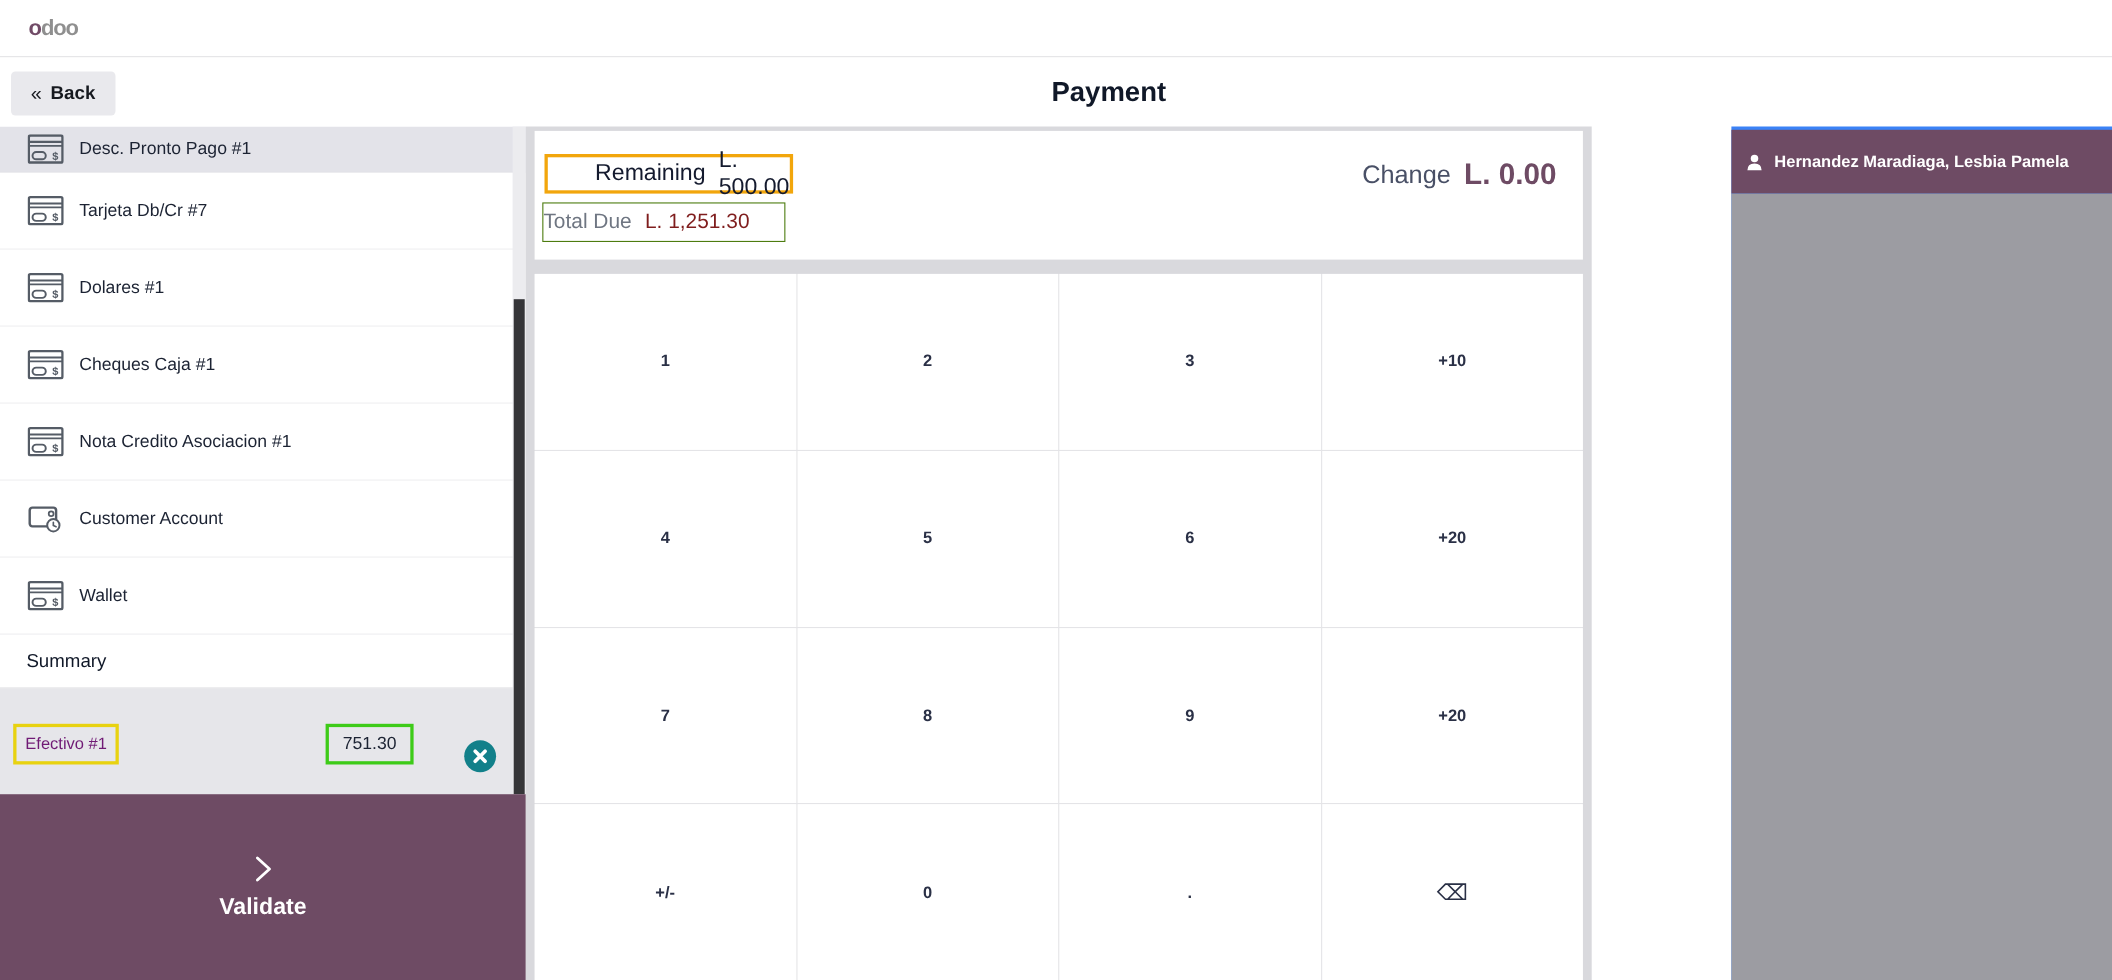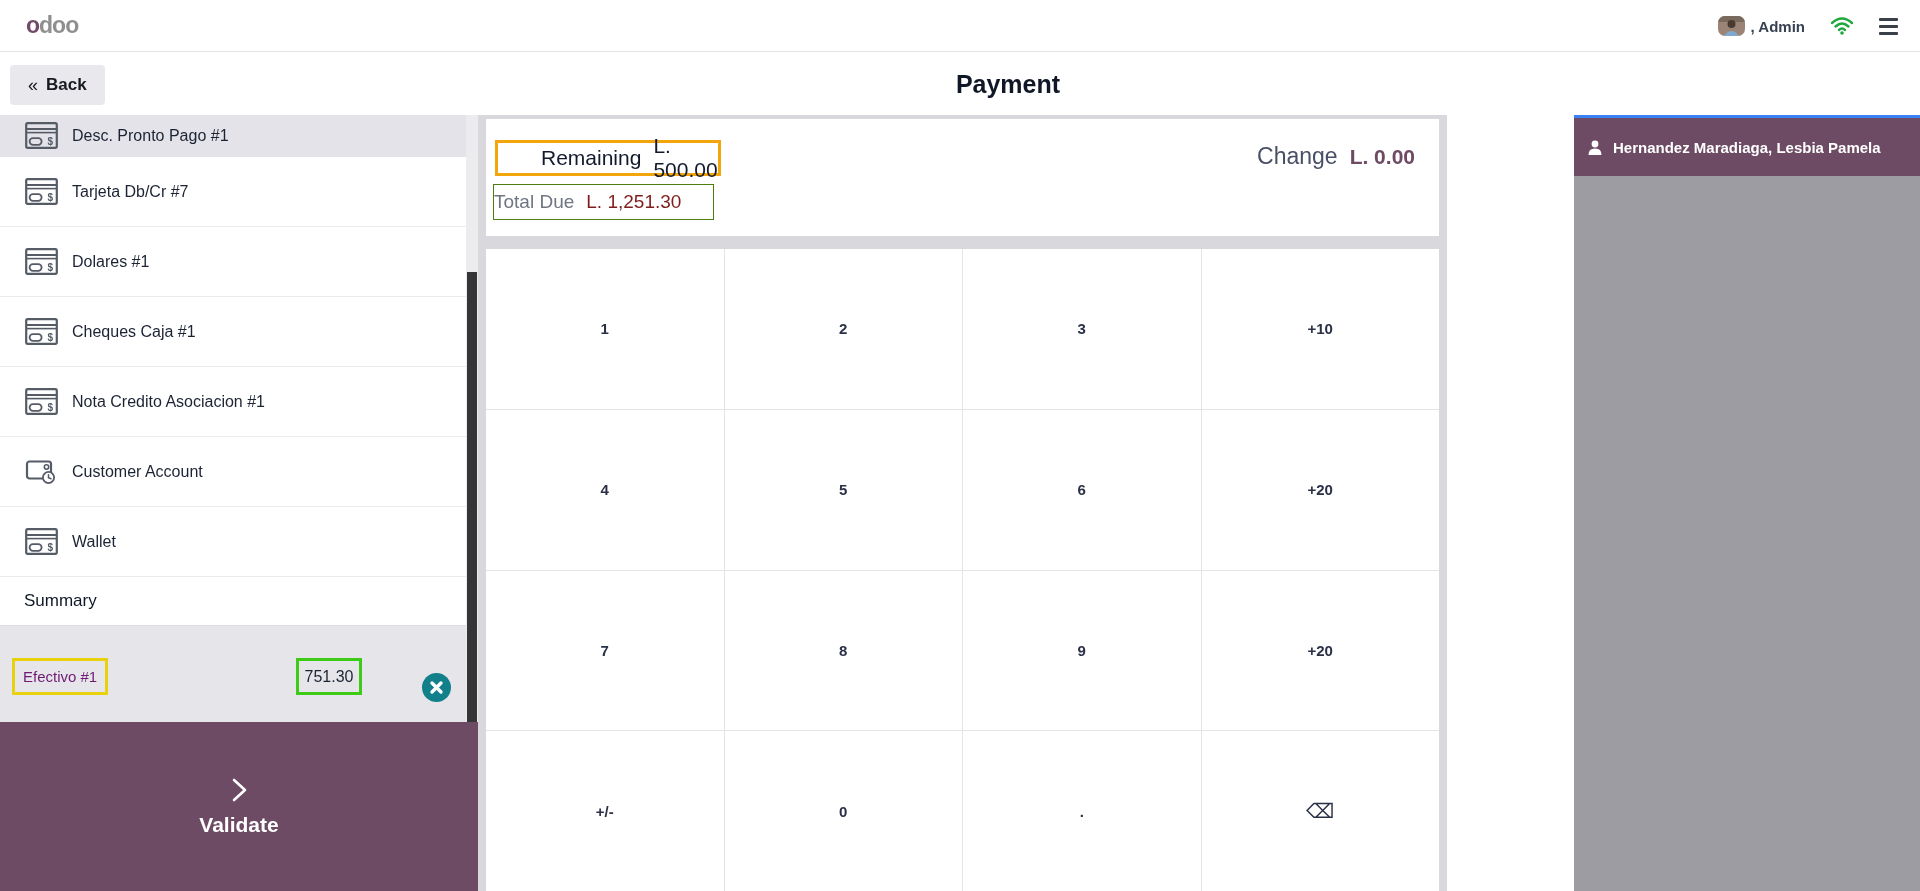--- a/index.html
+++ b/index.html
@@ -2,21 +2,21 @@
 <html><head>
 <meta charset="utf-8">
 <style>
   * { margin:0; padding:0; box-sizing:border-box; }
   html,body { width:1920px; height:891px; }
   body { font-family:"Liberation Sans", sans-serif; background:#ffffff; color:#1c2333; }
   #app { position:relative; width:1920px; height:891px; overflow:hidden; background:#ffffff; }
 
   
   .topbar { position:absolute; left:0; top:0; width:1920px; height:52px; background:#ffffff; border-bottom:1px solid #e4e4e6; display:flex; align-items:center; }
-  .logo { margin-left:26px; font-size:23px; font-weight:800; letter-spacing:-1px; line-height:1; }
+  .logo { margin-left:26px; font-size:20px; font-weight:800; letter-spacing:-1px; line-height:1; }
   .logo .o1 { color:#714B67; }
   .logo .rest { color:#8f8f8f; }
   .topbar-right { position:absolute; right:22px; top:0; height:52px; display:flex; align-items:center; gap:26px; }
   .user-chip { display:flex; align-items:center; gap:6px; }
   .avatar { width:27px; height:20px; border-radius:7px; overflow:hidden; display:block; }
   .user-name { font-size:15px; font-weight:600; color:#364152; }
   .wifi { display:block; }
   .burger { display:flex; flex-direction:column; gap:4px; cursor:pointer; }
   .burger span { display:block; width:19px; height:3px; background:#3a3f4a; border-radius:1px; }
 
@@ -33,81 +33,59 @@
   .method.clipped { height:42px; border-bottom:1px solid #e2e2e6; }
   .method.selected { background:#e3e3e9; }
   .method-label { font-size:16px; font-weight:500; color:#1c2333; }
   .micon { flex:0 0 auto; display:block; }
 
   .summary-title { position:absolute; left:24px; top:462px; height:48px; display:flex; align-items:center; font-size:17px; font-weight:400; color:#101828; }
   .summary-sep { position:absolute; left:0; top:510px; width:478px; height:1px; background:#dcdce0; }
   .pay-line { position:absolute; left:0; top:511px; width:478px; height:96px; background:#e6e6ea; cursor:pointer; }
   .hl-box { position:absolute; display:flex; align-items:center; }
   .pl-method { left:12px; top:32px; width:96px; height:37px; border:3px solid #e8d210; padding-left:8px; font-size:15px; color:#701a75; }
-  .pl-amount { left:296px; top:32px; width:66px; height:37px; border:3px solid #3dcb18; justify-content:center; font-size:16px; color:#1c2333; }
+  .pl-amount { left:296px; top:32px; width:80px; height:37px; border:3px solid #3dcb18; justify-content:center; font-size:16px; color:#1c2333; }
   .pl-delete { position:absolute; right:27px; top:47px; width:29px; height:29px; border-radius:50%; background:#12808a; border:none; display:flex; align-items:center; justify-content:center; cursor:pointer; }
 
   .scroll-track { position:absolute; right:0; top:0; width:12px; height:607px; background:#ececef; }
   .scroll-thumb { position:absolute; right:1px; top:157px; width:10px; height:450px; background:#353538; }
 
   .validate { position:absolute; left:0; top:607px; width:478px; height:169px; background:#6e4b64; border:none; cursor:pointer; display:flex; flex-direction:column; align-items:center; justify-content:center; gap:10px; }
   .validate-label { font-size:21px; font-weight:700; color:#ffffff; font-family:inherit; }
 
   
   .main { position:absolute; left:478px; top:115px; width:969px; height:776px; background:#d9d9dd; }
   .status-card { position:absolute; left:8px; top:4px; width:953px; height:117px; background:#ffffff; }
   .remaining-box { position:absolute; left:9px; top:21px; width:226px; height:36px; border:3px solid #f2a60c; display:flex; align-items:center; gap:12px; padding-left:8px; }
   .remaining-box .lab { font-size:21px; color:#141a2e;margin-left:35px; }
   .remaining-box .val { font-size:21px; color:#141a2e; }
   .totaldue-box { position:absolute; left:7px; top:65px; width:221px; height:36px; border:1px solid #4d7c0f; display:flex; align-items:center; gap:12px; }
   .totaldue-box .lab { font-size:19px; color:#6f7682; }
   .totaldue-box .val { font-size:19px; color:#7f1d1d; }
   .change-wrap { position:absolute; right:24px; top:24px; display:flex; align-items:center; gap:12px; }
   .change-wrap .lab { font-size:23px; color:#495066; }
-  .change-wrap .val { font-size:21px; font-weight:700; color:#6e4b64; }
+  .change-wrap .val { font-size:27px; font-weight:700; color:#6e4b64; }
 
   .numpad { position:absolute; left:8px; top:134px; width:953px; height:642px; background:#e4e4e7; display:grid; grid-template-columns:repeat(4,1fr); grid-template-rows:repeat(4,1fr); gap:1px; }
   .key { background:#ffffff; border:none; display:flex; align-items:center; justify-content:center; font-family:inherit; font-size:15px; font-weight:700; color:#2a3046; cursor:pointer; }
   .key.glyph { font-size:20px; font-weight:400; }
 
   
   .rightpanel { position:absolute; left:1526px; top:115px; width:473px; height:776px; background:#3b82f6;margin-left:48px; }
   .customer-head { position:absolute; left:0; top:3px; width:473px; height:58px; background:#6e4b64; display:flex; align-items:center; gap:11px; padding-left:14px; cursor:pointer; }
   .customer-name { font-size:15px; font-weight:700; color:#ffffff; }
   .customer-body { position:absolute; left:0; top:61px; width:473px; height:715px; background:#9c9ca2; }
 </style>
 </head>
 <body>
 
 <div id="app">
 
   <div class="topbar">
     <div class="logo"><span class="o1">o</span><span class="rest">doo</span></div>
-    <div class="topbar-right">
-      <div class="user-chip">
-        <svg class="avatar" viewBox="0 0 27 20">
-          <rect width="27" height="20" fill="#9b8475"></rect>
-          <rect width="27" height="6" fill="#7a6a5e"></rect>
-          <circle cx="13.5" cy="8" r="4" fill="#4a3b30"></circle>
-          <path d="M6 20 Q13.5 10 21 20 Z" fill="#7fa8cf"></path>
-        </svg>
-        <span class="user-name">, Admin</span>
-      </div>
-      <svg class="wifi" width="22" height="18" viewBox="0 0 22 18">
-        <path d="M1 6 Q11 -3 21 6" fill="none" stroke="#1fa83d" stroke-width="2.4" stroke-linecap="round"></path>
-        <path d="M4.5 9.5 Q11 3.5 17.5 9.5" fill="none" stroke="#1fa83d" stroke-width="2.4" stroke-linecap="round"></path>
-        <path d="M8 13 Q11 10.2 14 13" fill="none" stroke="#1fa83d" stroke-width="2.4" stroke-linecap="round"></path>
-        <circle cx="11" cy="16" r="1.8" fill="#1fa83d"></circle>
-      </svg>
-      <div class="burger">
-          <span></span>
-          <span></span>
-          <span></span>
-        </div>
-    </div>
   </div>
 
   <div class="headband">
     <button class="back-btn">
       <span class="chev">«</span>
       <span>Back</span>
     </button>
     <div class="page-title">Payment</div>
   </div>
 

